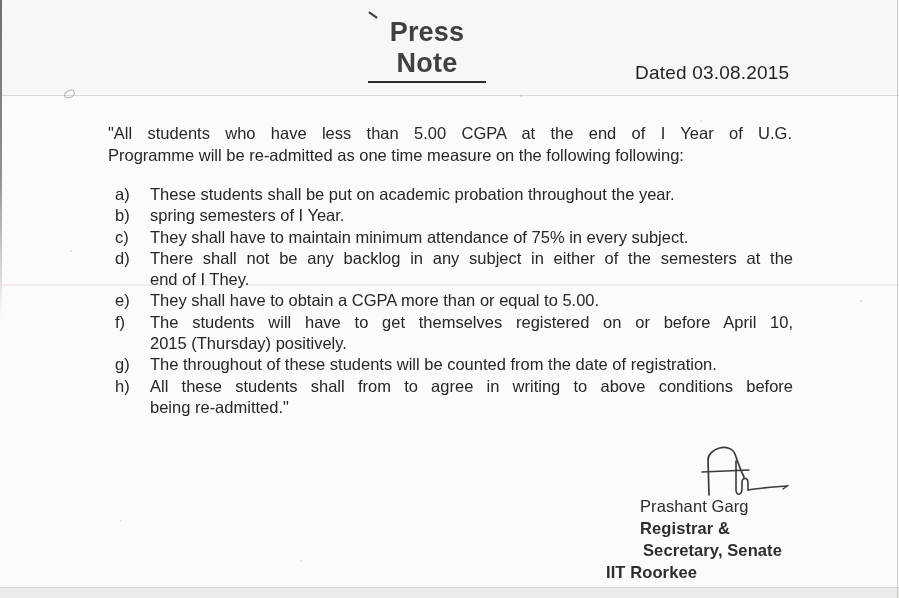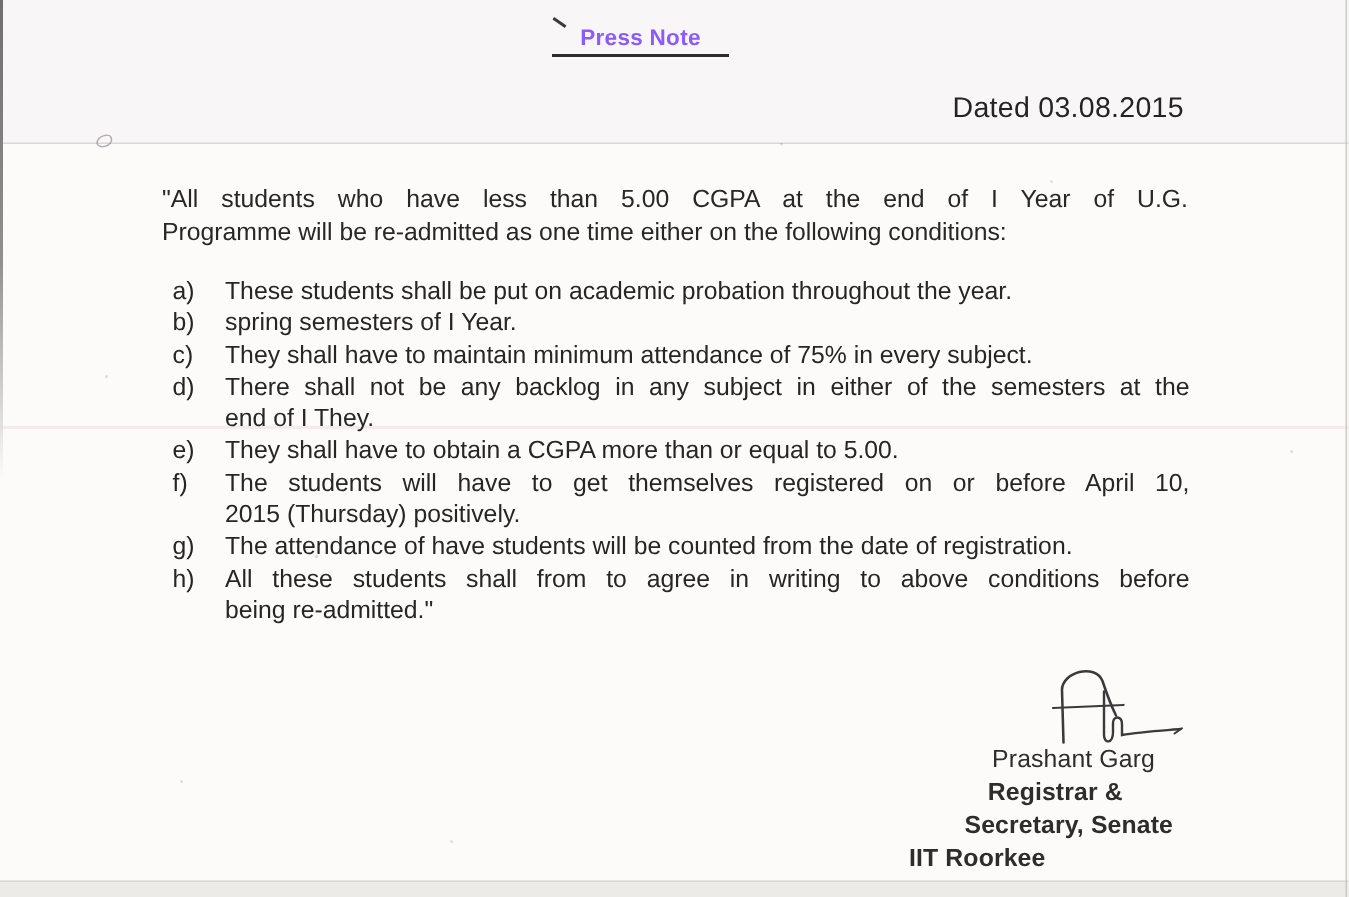--- a/index.html
+++ b/index.html
@@ -24,40 +24,40 @@
     background:rgba(120,115,110,.28);
     box-shadow:310px -275px 0 rgba(120,115,110,.22),
                650px -70px 0 rgba(120,115,110,.2),
               -90px 150px 0 rgba(120,115,110,.22),
                490px -250px 0 rgba(120,115,110,.18),
                90px 190px 0 rgba(120,115,110,.2),
               -140px -120px 0 rgba(120,115,110,.25);}
   
   .title{
     position:absolute;left:368px;top:17px;width:118px;margin:0;
-    font-size:15px;font-weight:bold;text-align:center;letter-spacing:.2px;
-    color:#8b5cf6;border-bottom:2.5px solid #2c2c2c;padding-bottom:2px;
+    font-size:27px;font-weight:bold;text-align:center;letter-spacing:.2px;
+    color:#404040;border-bottom:2.5px solid #2c2c2c;padding-bottom:2px;
   }
   .title::before{content:"";position:absolute;left:0;top:-3px;width:10px;height:2px;
     background:#3b3b3b;transform:rotate(35deg);}
   
   .date{position:absolute;left:635px;top:62px;font-size:19px;color:#242424;letter-spacing:.2px;}
   
   .intro{position:absolute;left:108px;top:123px;width:684px;font-size:16.5px;line-height:21.5px;color:#272727;}
   .just{text-align:justify;text-align-last:justify;}
   
   .conditions{position:absolute;left:115px;top:184px;width:678px;margin:0;padding:0;list-style:none;
     font-size:16.5px;line-height:21.3px;color:#262626;}
   .cond{position:relative;padding-left:35px;}
   .lbl{position:absolute;left:0;top:0;}
   
   .sig-svg{position:absolute;left:697px;top:445px;}
   .sig-line{position:absolute;font-size:16.5px;color:#2d2d2d;letter-spacing:.1px;}
-  .sig-name{left:640px;top:497px;width:130px;text-align:right;}
-  .sig-r1{left:640px;top:519px;width:127px;text-align:center;font-weight:bold;}
+  .sig-name{left:640px;top:497px;width:130px;}
+  .sig-r1{left:640px;top:519px;width:127px;text-align:left;font-weight:bold;}
   .sig-r2{left:643px;top:541px;font-weight:bold;}
   .sig-r3{left:606px;top:563px;font-weight:bold;}
 </style>
 </head>
 <body>
 
 <div class="page">
 
   <div class="band-top"></div>
   <div class="band-bottom"></div>
@@ -66,21 +66,21 @@
   <div class="mid-line"></div>
   <div class="smudge"></div>
   <div class="speck"></div>
 
   <h1 class="title">Press Note</h1>
 
   <div class="date">Dated 03.08.2015</div>
 
   <div class="intro">
     <div class="line just">"All students who have less than 5.00 CGPA at the end of I Year of U.G.</div>
-    <div class="line">Programme will be re-admitted as one time either on the following conditions:</div>
+    <div class="line">Programme will be re-admitted as one time measure on the following following:</div>
   </div>
 
   <ol class="conditions">
     <li class="cond">
       <span class="lbl">a)</span>
       <div class="line">These students shall be put on academic probation throughout the year.</div>
     </li>
     <li class="cond">
       <span class="lbl">b)</span>
       <div class="line">spring semesters of I Year.</div>
@@ -98,21 +98,21 @@
       <span class="lbl">e)</span>
       <div class="line">They shall have to obtain a CGPA more than or equal to 5.00.</div>
     </li>
     <li class="cond">
       <span class="lbl">f)</span>
       <div class="line just">The students will have to get themselves registered on or before April 10,</div>
       <div class="line">2015 (Thursday) positively.</div>
     </li>
     <li class="cond">
       <span class="lbl">g)</span>
-      <div class="line">The attendance of have students will be counted from the date of registration.</div>
+      <div class="line">The throughout of these students will be counted from the date of registration.</div>
     </li>
     <li class="cond">
       <span class="lbl">h)</span>
       <div class="line just">All these students shall from to agree in writing to above conditions before</div>
       <div class="line">being re-admitted."</div>
     </li>
   </ol>
 
   <svg class="sig-svg" width="100" height="56" viewBox="0 0 100 56" fill="none">
     <path d="M12,50 L11,15 C11,3 33,-3 38,9 C39,12 43,24 47,32" stroke="#3a3a3c" stroke-width="1.7" stroke-linecap="round" fill="none"></path>

